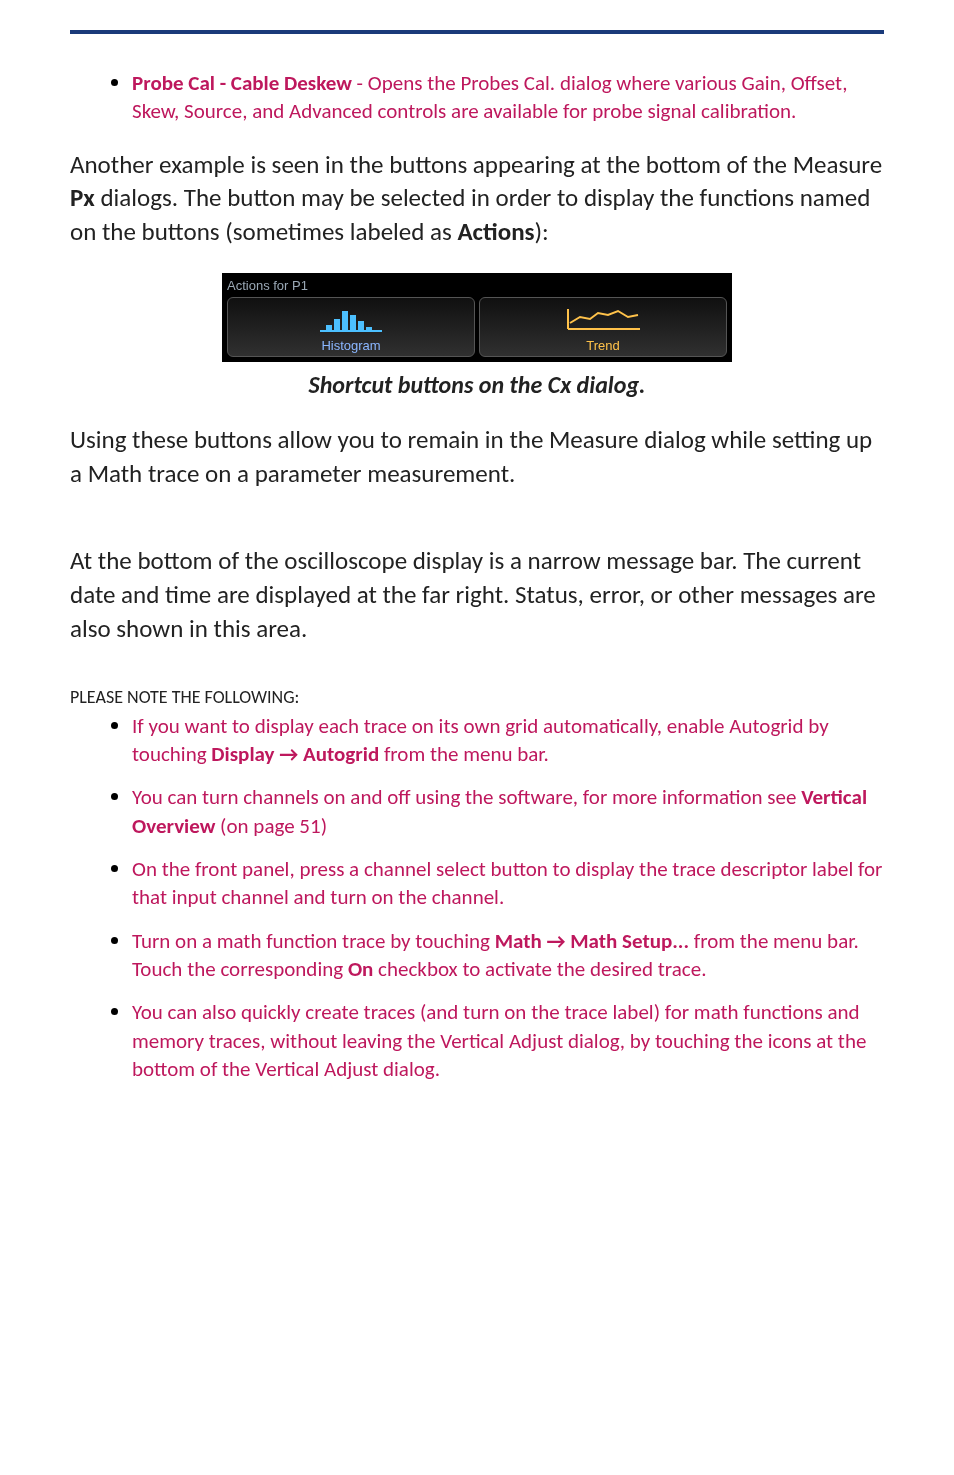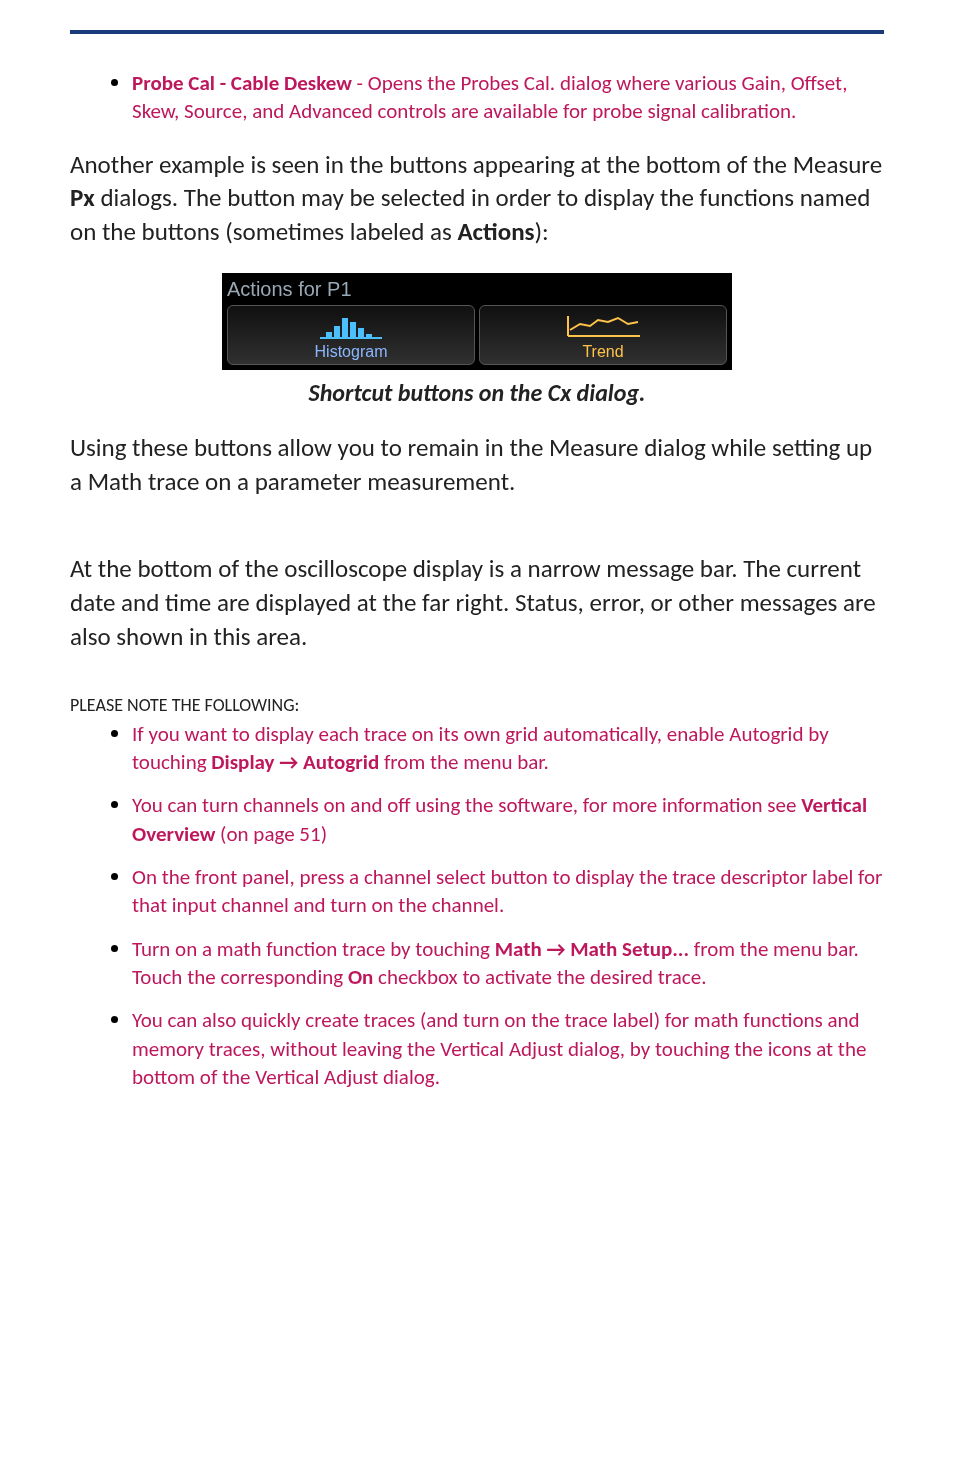--- a/index.html
+++ b/index.html
@@ -51,21 +51,21 @@
     display: inline-block;
     vertical-align: top;
     background: #000;
     width: 510px;
     padding: 0;
     box-sizing: border-box;
     border: 1px solid #000;
   }
   .actions-title {
     color: #9aa8b5;
-    font-size: 20px;
+    font-size: 13px;
     padding: 4px 8px 4px 4px;
     text-align: left;
     font-family: Tahoma, Arial, sans-serif;
   }
   .actions-row {
     display: flex;
     gap: 4px;
     padding: 0 4px 4px 4px;
   }
   .action-btn {
@@ -83,21 +83,21 @@
     overflow: hidden;
   }
   .action-btn .iconbox {
     flex: 1;
     display: flex;
     align-items: center;
     justify-content: center;
     width: 100%;
   }
   .action-btn .label {
-    font-size: 16px;
+    font-size: 13px;
     font-family: Tahoma, Arial, sans-serif;
     line-height: 1;
   }
   .lbl-hist { color: #8bb7ff; }
   .lbl-trend { color: #ffc24a; }
   .lbl-track { color: #ff5a5a; }
   .caption {
     text-align: center;
     font-style: italic;
     font-weight: 700;

